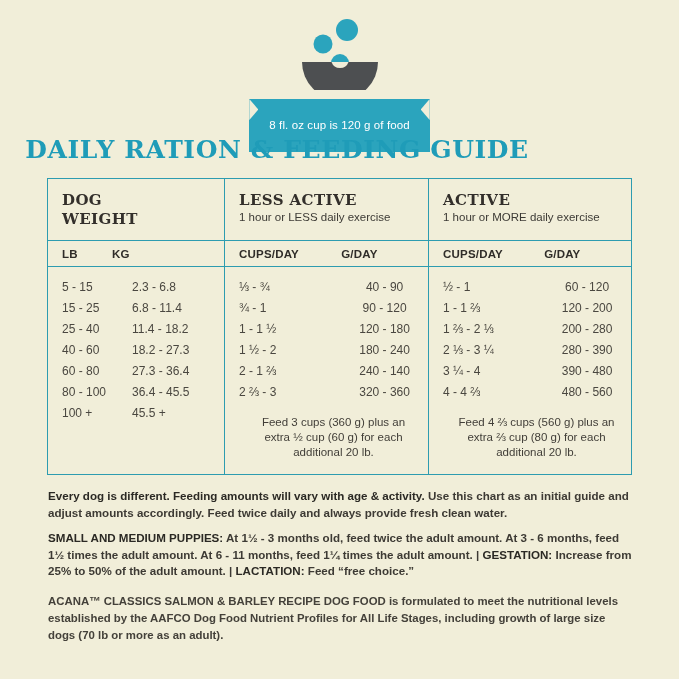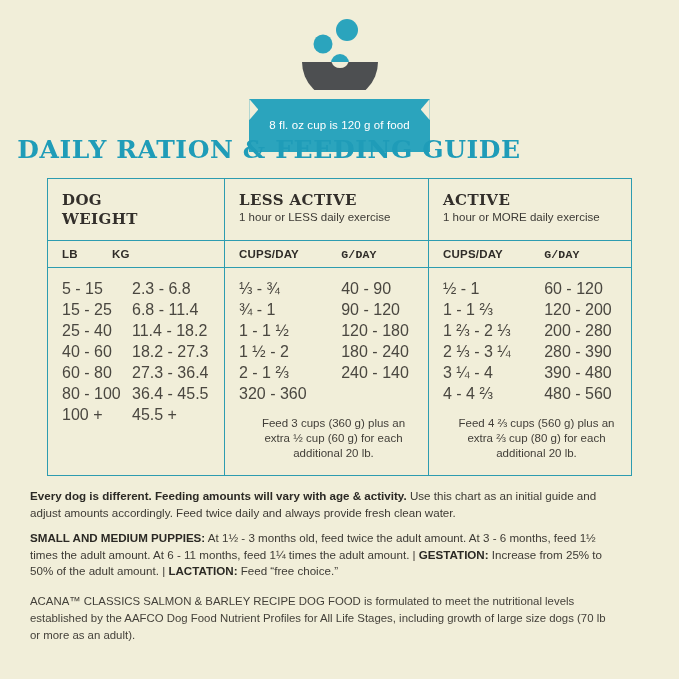--- a/index.html
+++ b/index.html
@@ -66,21 +66,21 @@
     clip-path: polygon(0 0, 100% 50%, 0 100%);
   }
   .ribbon::after {
     right: 0;
     clip-path: polygon(100% 0, 0 50%, 100% 100%);
   }
 
   
   .title {
     position: absolute;
-    left: 0;
+    left: 8px;
     top: 135px;
     width: 538px;
     text-align: center;
     color: #1f9cb8;
     font-family: "DejaVu Serif", serif;
     font-weight: bold;
     font-size: 25px;
     letter-spacing: .6px;
   }
 
@@ -118,51 +118,52 @@
   .sub-cell { padding: 7px 0 6px 14px; display: flex; }
   .sub-label {
     font-size: 11.5px;
     font-weight: bold;
     letter-spacing: .2px;
     color: #2f2c28;
   }
   .w-lb   { width: 50px; }
   .w-kg   { width: 90px; }
   .w-cups { width: 106px; }
-  .w-g    { width: 90px; font-family: Liberation Mono, monospace; }
+  .w-g    { width: 90px; }
 
   .body-row { display: flex; }
   .body-cell { padding: 10px 0 8px 14px; box-sizing: border-box; }
   .dline {
     display: flex;
-    font-size: 16px;
+    font-size: 12px;
     color: #4a4740;
     line-height: 21px;
     height: 21px;
   }
   .dcell-lb   { width: 70px; }
   .dcell-kg   { width: 90px; }
   .dcell-cups { width: 106px; }
-  .dcell-g    { width: 90px; }
+  .dcell-g    { width: 90px; text-align: center; }
 
   .note {
     font-size: 11.5px;
     color: #413e38;
     line-height: 15px;
     text-align: center;
     padding: 4px 10px 6px 10px;
     margin-top: 8px;
   }
 
   
   .paras {
     position: absolute;
-    left: 30px;
+    left: 48px;
     top: 488px;
     width: 586px;
+    font-weight: bold;
   }
   .para {
     font-size: 11.6px;
     line-height: 16.5px;
     color: #3d3a34;
     margin: 0 0 9px 0;
   }
   .para b { color: #2b2924; }
   .para-last {
     font-size: 11.4px;
@@ -277,20 +278,21 @@
             </div>
             <div class="dline">
               <div class="dcell-cups">1 ½ - 2</div>
               <div class="dcell-g">180 - 240</div>
             </div>
             <div class="dline">
               <div class="dcell-cups">2 - 1 ⅔</div>
               <div class="dcell-g">240 - 140</div>
             </div>
             <div class="dline">
+              <div class="dcell-cups">2 ⅔ - 3</div>
               <div class="dcell-g">320 - 360</div>
             </div>
           </div>
         <div class="note">Feed 3 cups (360 g) plus an extra ½ cup (60 g) for each additional 20 lb.</div>
       </div>
 
       <div class="tcol-active body-cell">
         <div id="active-lines">
             <div class="dline">
               <div class="dcell-cups">½ - 1</div>

